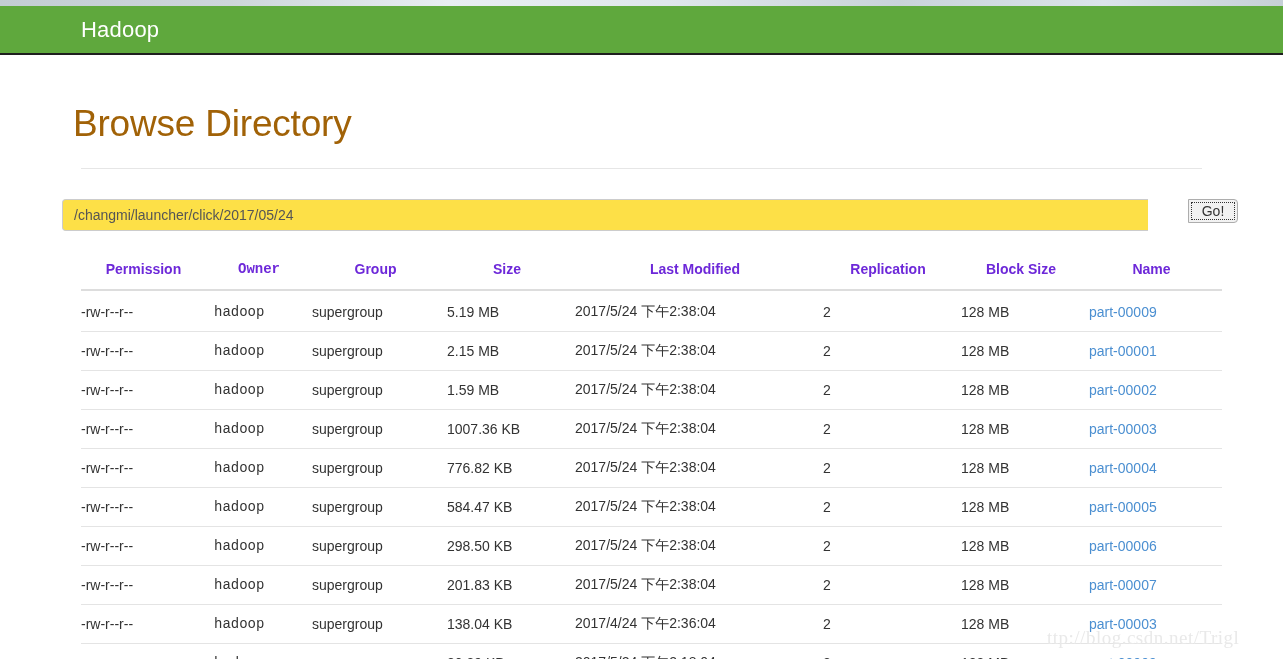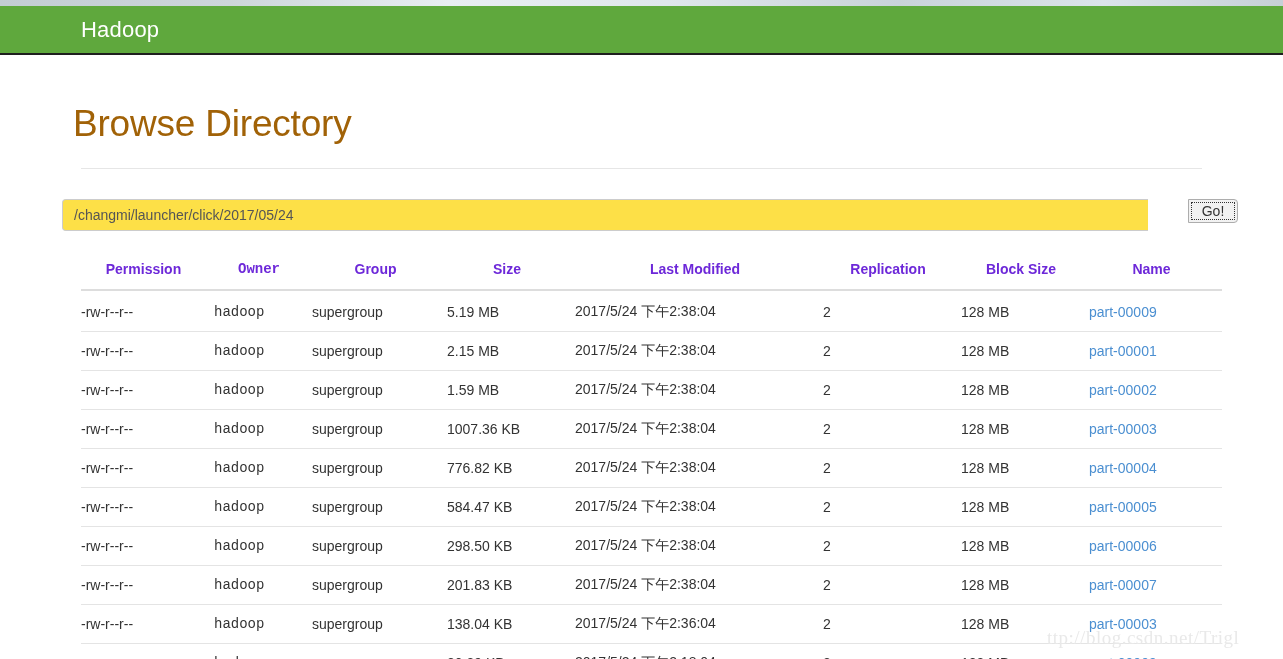--- a/index.html
+++ b/index.html
@@ -279,21 +279,21 @@
               <td class="col-mod">2017/5/24 下午2:38:04</td>
               <td class="col-repl">2</td>
               <td class="col-block">128 MB</td>
               <td class="col-name"><a class="file-link" href="#">part-00007</a></td>
             </tr>
             <tr>
               <td class="col-perm">-rw-r--r--</td>
               <td class="col-owner">hadoop</td>
               <td class="col-group">supergroup</td>
               <td class="col-size">138.04 KB</td>
-              <td class="col-mod">2017/5/24 下午2:36:04</td>
+              <td class="col-mod">2017/4/24 下午2:36:04</td>
               <td class="col-repl">2</td>
               <td class="col-block">128 MB</td>
               <td class="col-name"><a class="file-link" href="#">part-00003</a></td>
             </tr>
             <tr>
               <td class="col-perm">-rw-r--r--</td>
               <td class="col-owner">hadoop</td>
               <td class="col-group">supergroup</td>
               <td class="col-size">80.39 KB</td>
               <td class="col-mod">2017/5/24 下午2:18:04</td>

